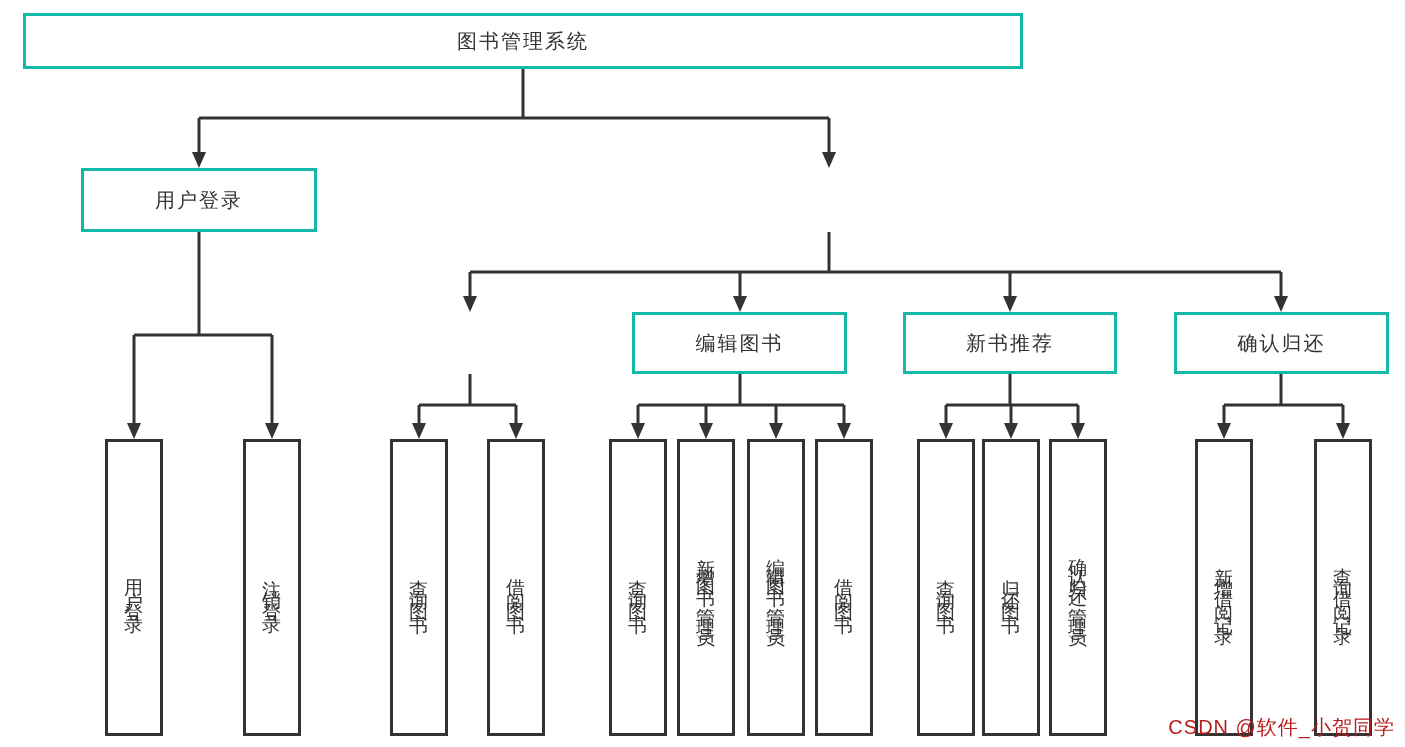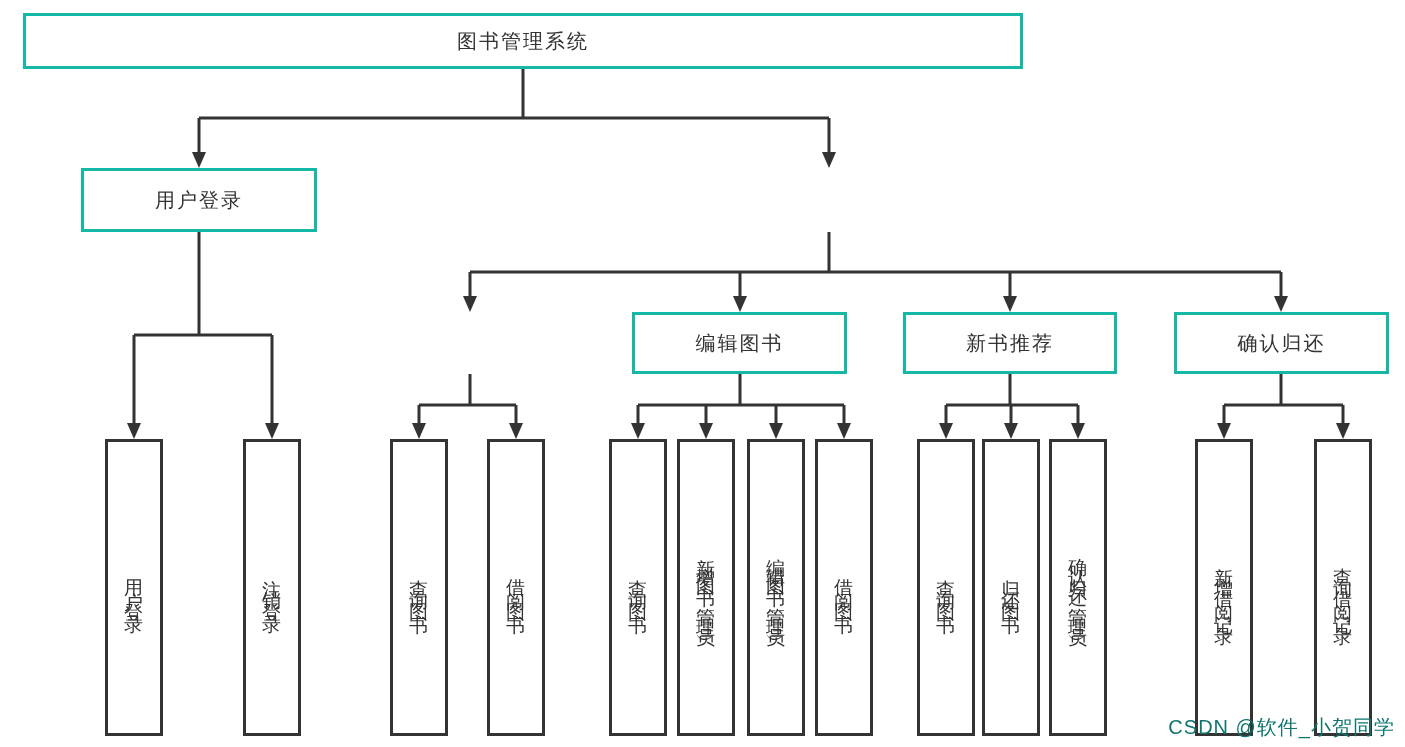--- a/index.html
+++ b/index.html
@@ -48,21 +48,21 @@
     line-height: 1;
     letter-spacing: 12px;
   }
   .leaf .vtext.long { letter-spacing: 10px; }
   #watermark {
     position: absolute;
     right: 10px;
     bottom: 6px;
     font-size: 20px;
     letter-spacing: 1px;
-    color: #0f766e;
+    color: #b91c1c;
     white-space: nowrap;
   }
 </style>
 </head>
 <body>
 
 <div id="stage">
 
   <div id="connector-layer">
     <svg width="1405" height="747" viewBox="0 0 1405 747" xmlns="http://www.w3.org/2000/svg">

